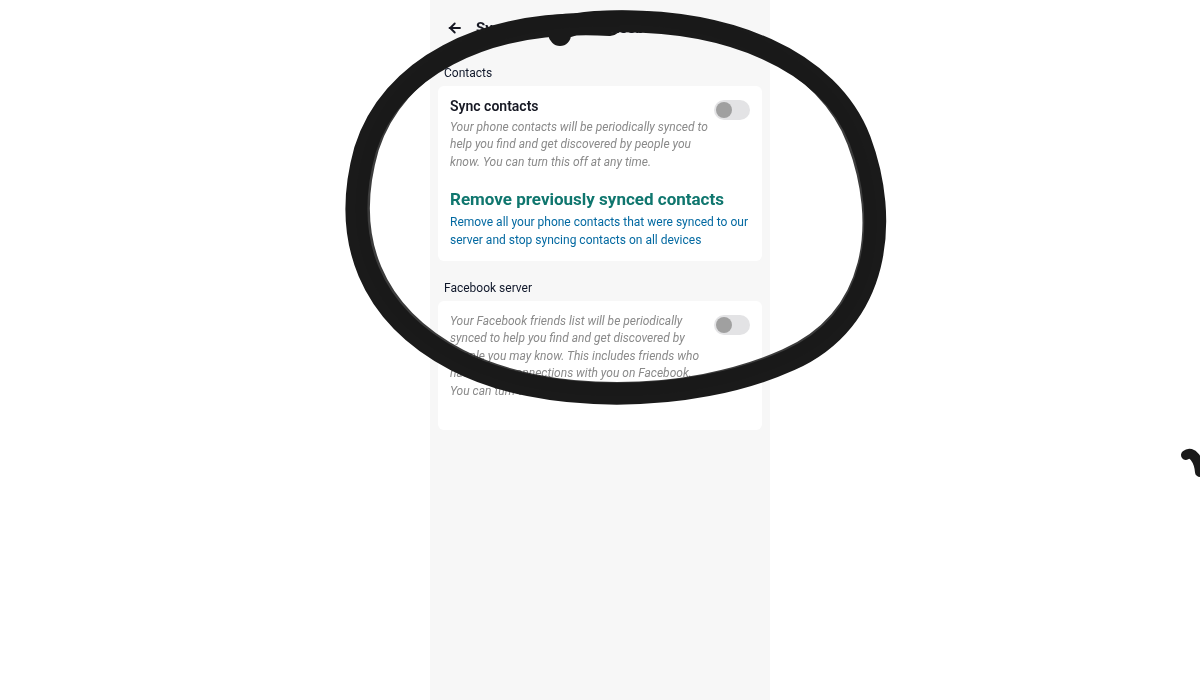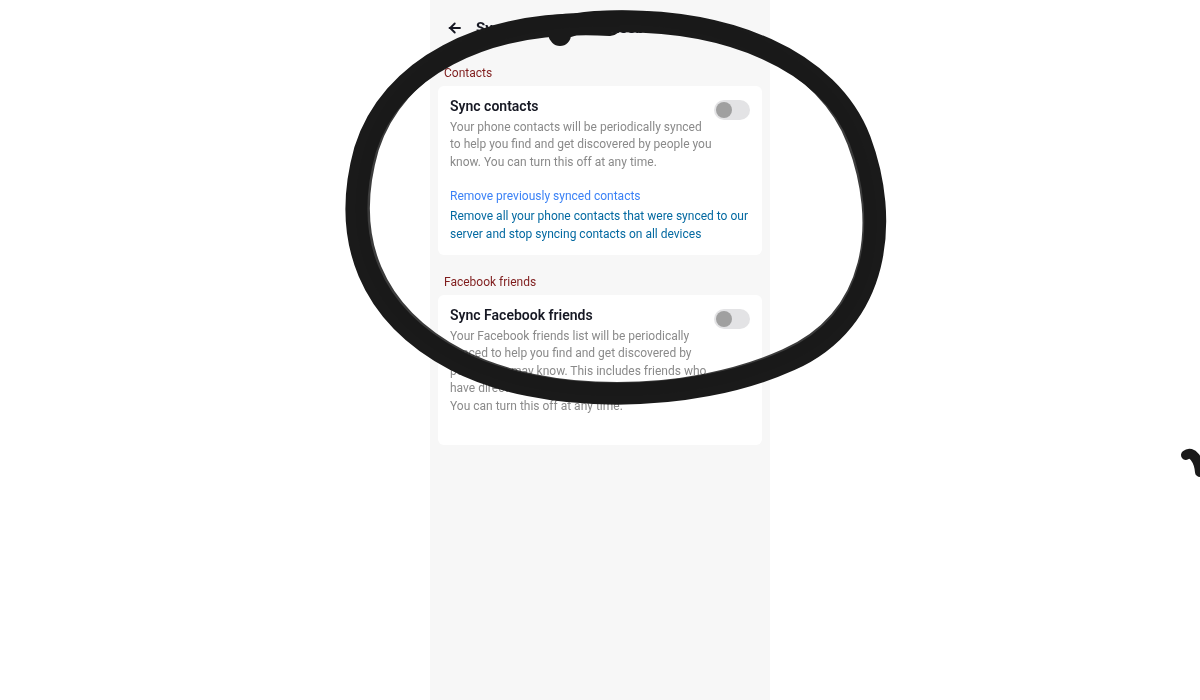--- a/index.html
+++ b/index.html
@@ -41,21 +41,21 @@
       width: 18px;
       height: 18px;
     }
     .page-title {
       font-size: 15px;
       font-weight: 700;
       color: #161823;
     }
     .section-label {
       font-size: 12px;
-      color: #7f1d1d;
+      color: #0f172a;
       padding: 10px 14px 6px 14px;
     }
     .card {
       background: #ffffff;
       margin: 0 8px;
       border-radius: 6px;
       padding: 12px 12px;
     }
     .setting-row {
       display: flex;
@@ -65,20 +65,21 @@
     .setting-title {
       font-size: 14px;
       font-weight: 600;
       color: #161823;
       margin-bottom: 5px;
     }
     .setting-desc {
       font-size: 12px;
       color: #8a8a8a;
       line-height: 1.45;
+      font-style: italic;
     }
     .toggle {
       flex-shrink: 0;
       width: 36px;
       height: 20px;
       background: #e3e3e5;
       border-radius: 10px;
       position: relative;
       margin-top: 2px;
       cursor: pointer;
@@ -89,24 +90,24 @@
       top: 2px;
       width: 16px;
       height: 16px;
       background: #a0a0a0;
       border-radius: 50%;
     }
     .divider-space {
       height: 18px;
     }
     .disabled-title {
-      font-size: 12px;
-      color: #3b82f6;
+      font-size: 17px;
+      color: #0f766e;
       margin-bottom: 5px;
-      font-weight: 400;
+      font-weight: 700;
     }
     .disabled-desc {
       font-size: 12px;
       color: #0369a1;
       line-height: 1.45;
     }
     .section-gap {
       height: 10px;
     }
     .annotation-overlay {
@@ -148,26 +149,25 @@
     </div>
     <div class="divider-space"></div>
     <div>
       <div class="disabled-title">Remove previously synced contacts</div>
       <div class="disabled-desc">Remove all your phone contacts that were synced to our server and stop syncing contacts on all devices</div>
     </div>
   </div>
 
   <div class="section-gap"></div>
 
-  <div class="section-label">Facebook friends</div>
+  <div class="section-label">Facebook server</div>
 
   <div class="card">
     <div class="setting-row">
       <div>
-        <div class="setting-title">Sync Facebook friends</div>
         <div class="setting-desc">Your Facebook friends list will be periodically synced to help you find and get discovered by people you may know. This includes friends who have direct connections with you on Facebook. You can turn this off at any time.</div>
       </div>
       <div class="toggle">
         <div class="toggle-knob"></div>
       </div>
     </div>
     <div class="divider-space"></div>
     <div>
     </div>
   </div>

